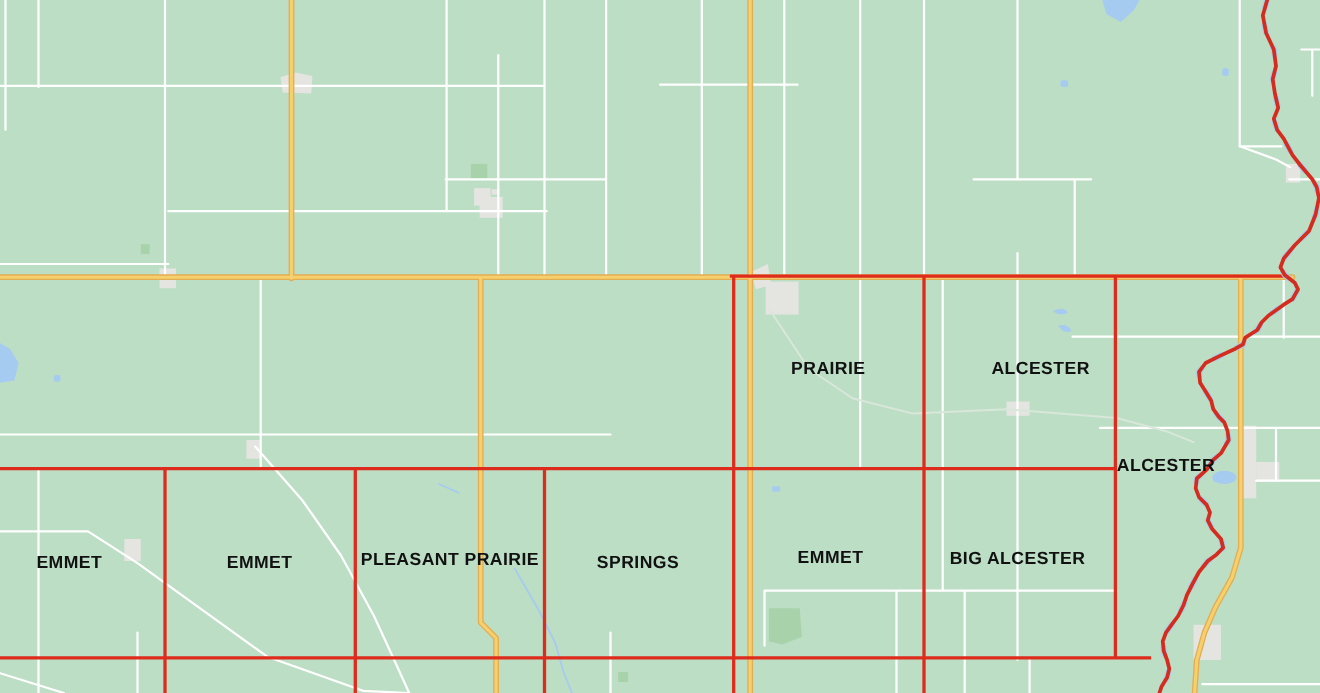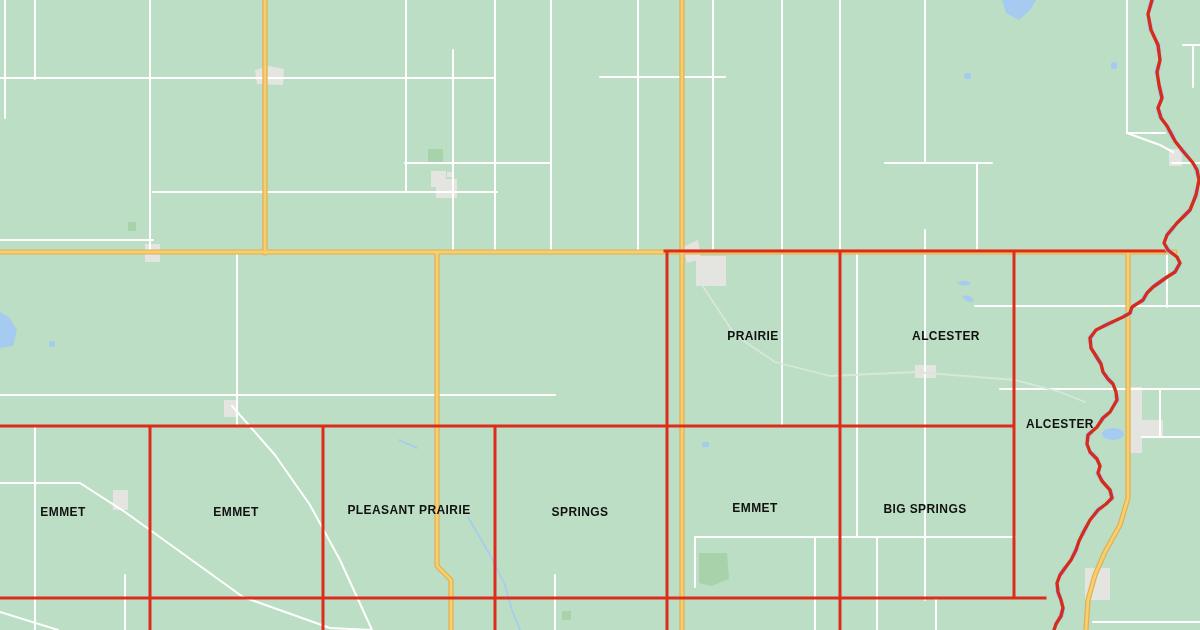--- a/index.html
+++ b/index.html
@@ -21,21 +21,21 @@
   .town{fill:var(--urban-area,#e4e4e1);}
   .hwy-casing{stroke:var(--highway-casing,#e3ad52);stroke-width:5.2;fill:none;stroke-linecap:round;stroke-linejoin:round;}
   .hwy-core{stroke:var(--highway,#f7d06e);stroke-width:2.8;fill:none;stroke-linecap:round;stroke-linejoin:round;}
   .boundary{stroke:var(--boundary,#dd2c1d);stroke-width:3;fill:none;stroke-linecap:square;}
   .river-under{stroke:var(--water,#a6cbf0);stroke-width:5.5;fill:none;opacity:.85;stroke-dasharray:7 16;stroke-linecap:round;stroke-linejoin:round;}
   .river-red{stroke:var(--state-line-river,#d42c1e);stroke-width:3.4;fill:none;stroke-linecap:round;stroke-linejoin:round;}
 
   .tlabel{
     position:absolute;
     transform:translate(-50%,-50%);
-    font-size:12px;font-weight:700;
+    font-size:16px;font-weight:700;
     letter-spacing:.4px;
     color:var(--label-text,#111111);
     white-space:nowrap;
     user-select:none;
   }
 </style>
 </head>
 <body>
 
 <div id="map-viewport">
@@ -163,16 +163,16 @@
 
   <div>
     <div class="tlabel" style="left:753px;top:336px">PRAIRIE</div>
     <div class="tlabel" style="left:946px;top:336px">ALCESTER</div>
     <div class="tlabel" style="left:1060px;top:424px">ALCESTER</div>
     <div class="tlabel" style="left:63px;top:512px">EMMET</div>
     <div class="tlabel" style="left:236px;top:512px">EMMET</div>
     <div class="tlabel" style="left:409px;top:510px">PLEASANT PRAIRIE</div>
     <div class="tlabel" style="left:580px;top:512px">SPRINGS</div>
     <div class="tlabel" style="left:755px;top:508px">EMMET</div>
-    <div class="tlabel" style="left:925px;top:509px">BIG SPRINGS</div>
+    <div class="tlabel" style="left:925px;top:509px">BIG ALCESTER</div>
   </div>
 
 </div>
 
 </body></html>

